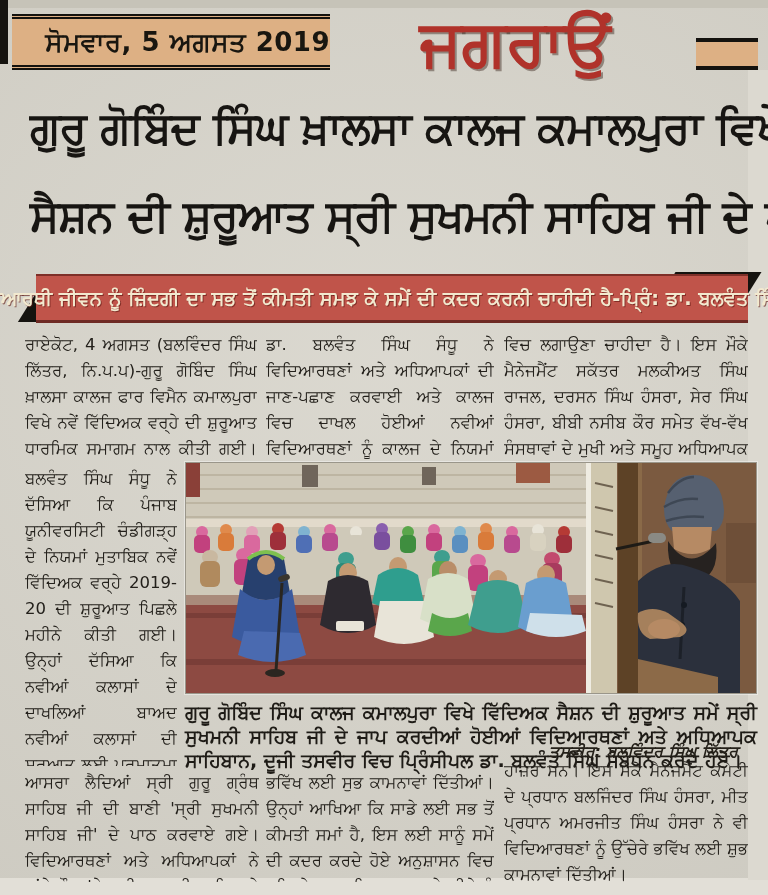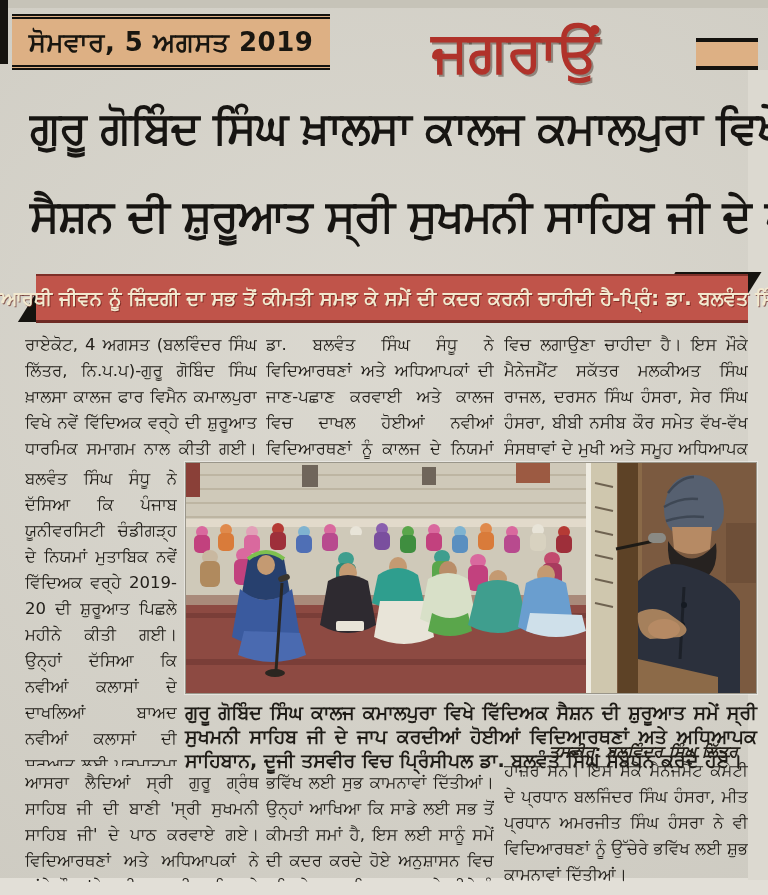--- a/index.html
+++ b/index.html
@@ -19,27 +19,27 @@
   .edge-top{position:absolute;left:0;top:0;width:768px;height:8px;background:#c6c3b8;}
   .edge-bottom{position:absolute;left:0;top:878px;width:768px;height:17px;background:#e2dfd7;}
   .edge-right{position:absolute;left:748px;top:70px;width:20px;height:810px;background:#dcd9d0;}
   .corner-bar{position:absolute;left:0;top:0;width:8px;height:64px;background:#15130f;}
 
   
   .date-band{
     position:absolute;left:12px;top:14px;width:318px;height:46px;
     background:var(--band-tan);
     border-top:double 5px #14120e;border-bottom:double 5px #14120e;
-    display:flex;align-items:center;justify-content:center;
+    display:flex;align-items:center;justify-content:flex-end;
   }
   .date-band span{font-weight:bold;font-size:26px;letter-spacing:.5px;color:#191610;}
   .masthead{
-    position:absolute;left:340px;top:16px;width:350px;height:72px;
+    position:absolute;left:340px;top:7px;width:350px;height:72px;
     display:flex;align-items:center;justify-content:center;
-    font-size:56px;font-weight:bold;color:var(--masthead-red);
+    font-size:64px;font-weight:bold;color:var(--masthead-red);
     text-shadow:2px 2px 0 rgba(60,40,30,.45);
   }
   .mini-box{
     position:absolute;left:696px;top:38px;width:62px;height:24px;
     background:var(--band-tan);border-top:4px solid #14120e;border-bottom:4px solid #14120e;
   }
 
   
   .headline{position:absolute;left:30px;top:84px;width:716px;}
   .headline .h-line{

